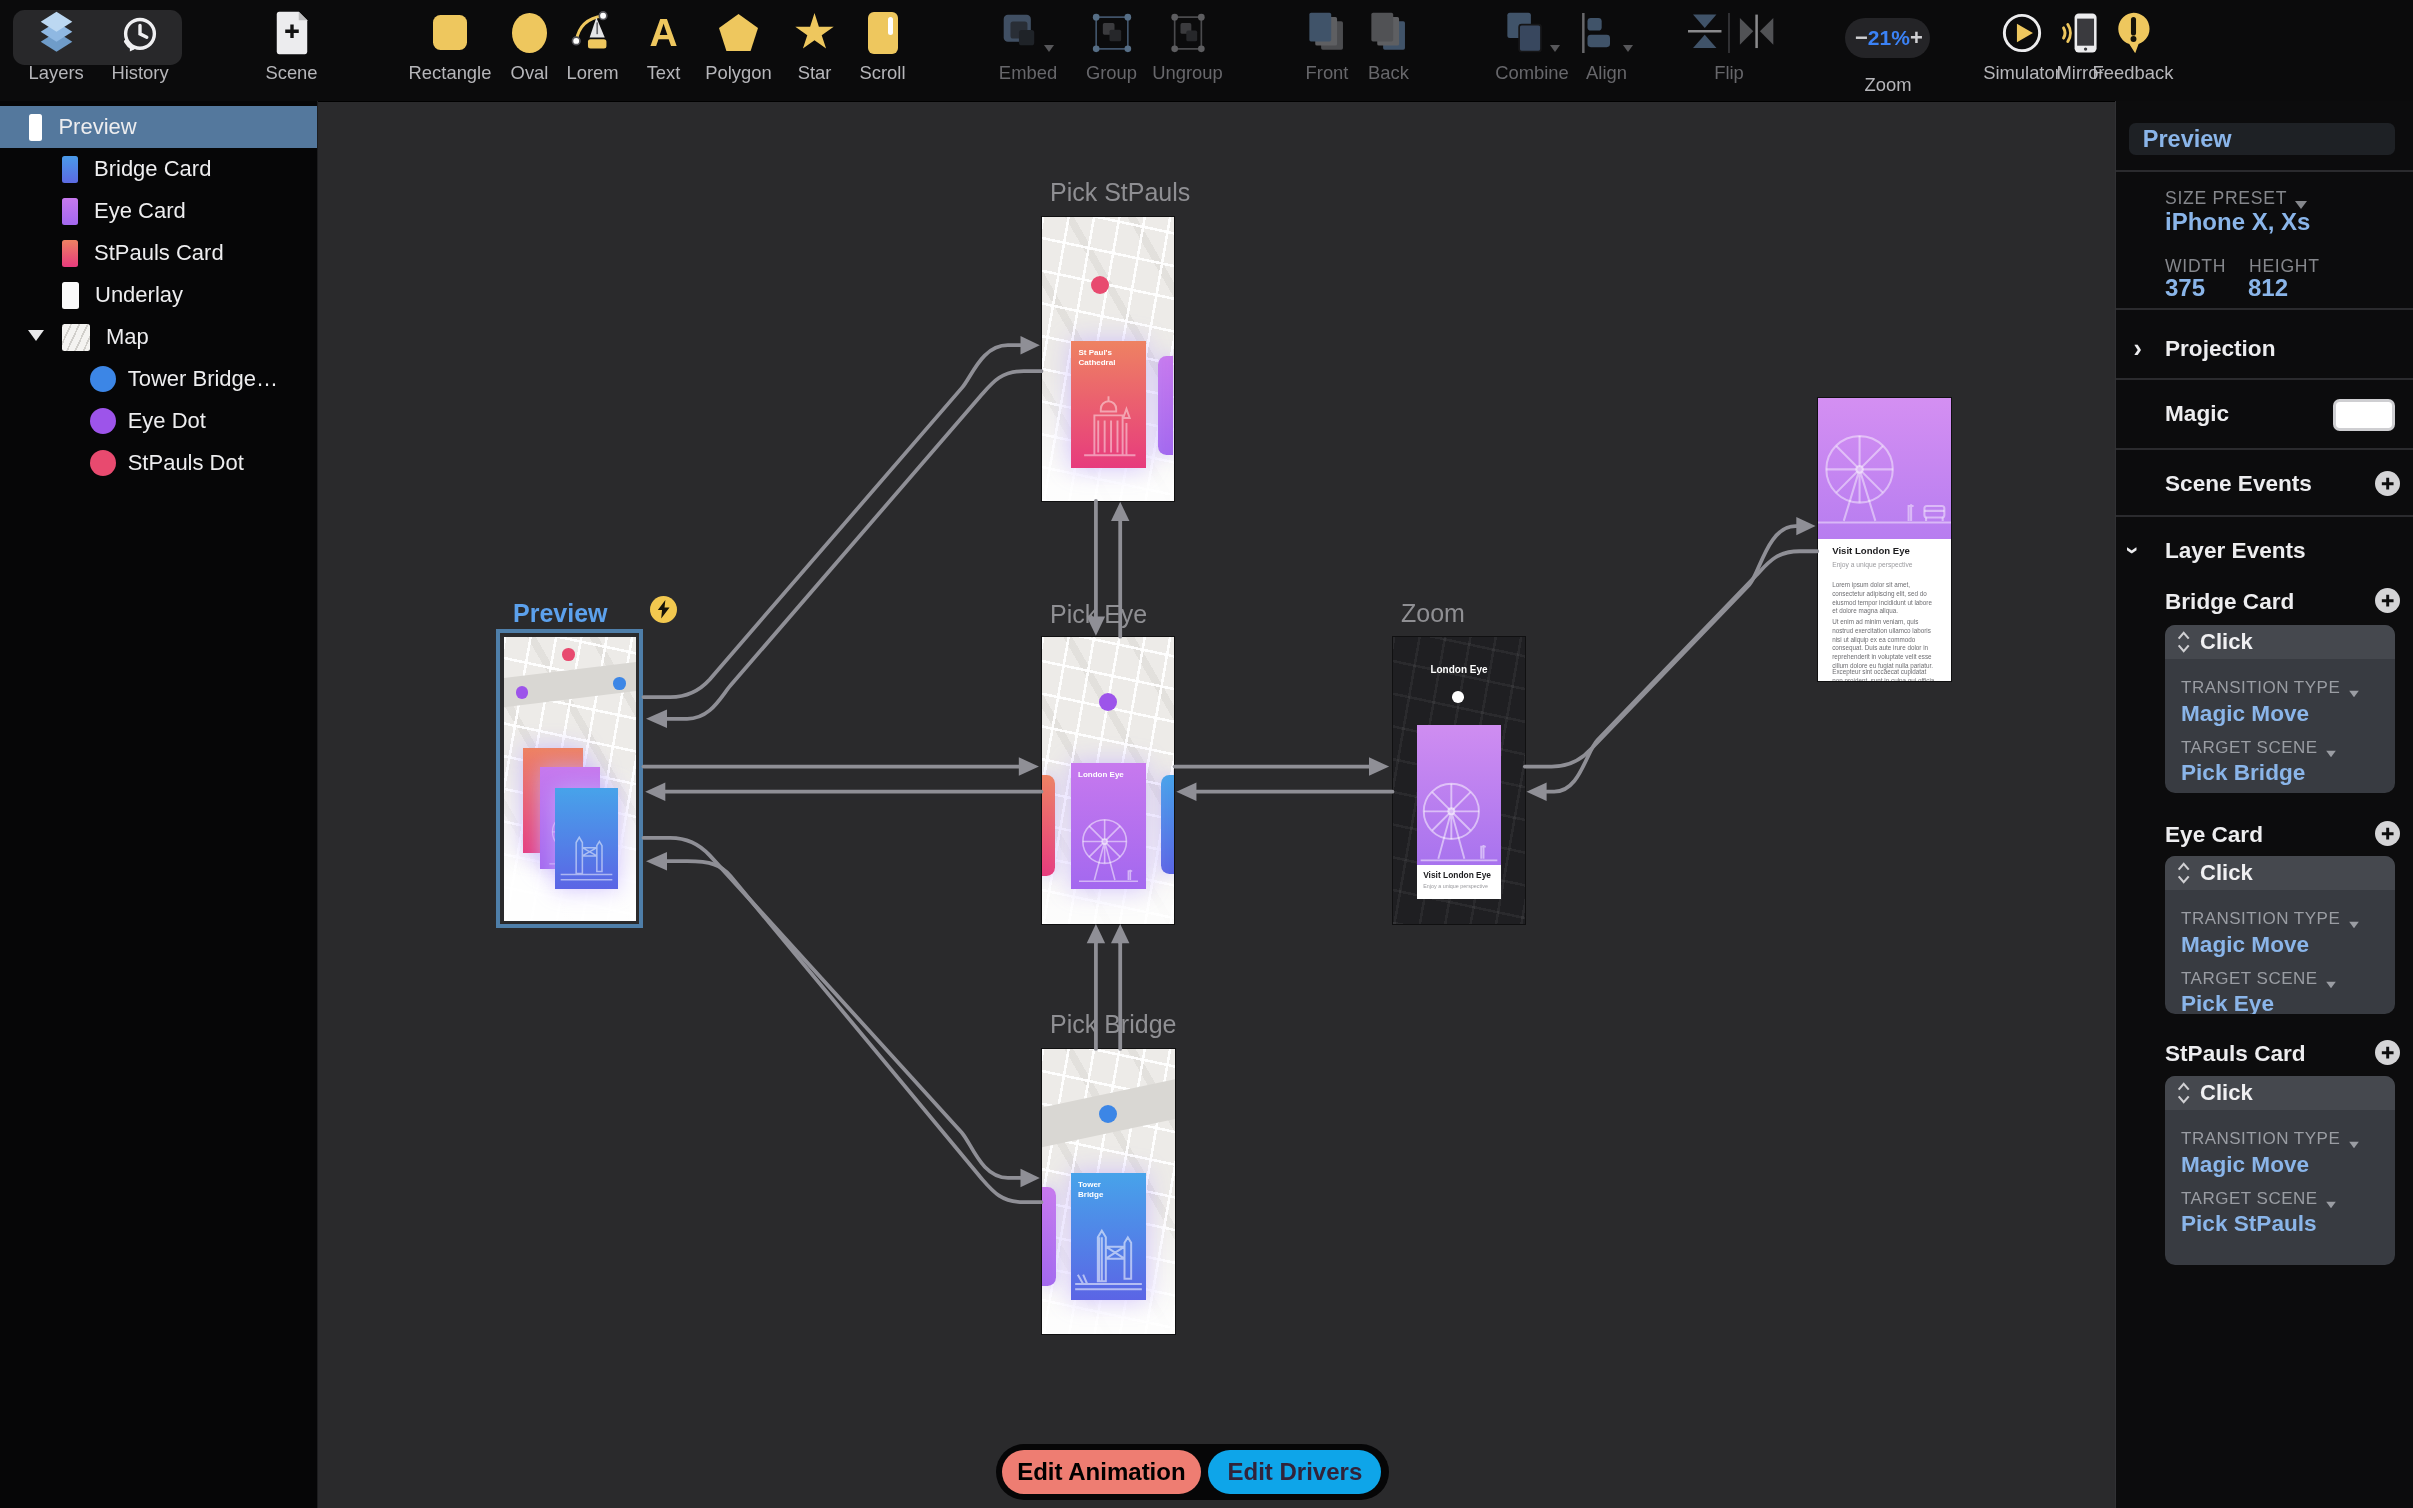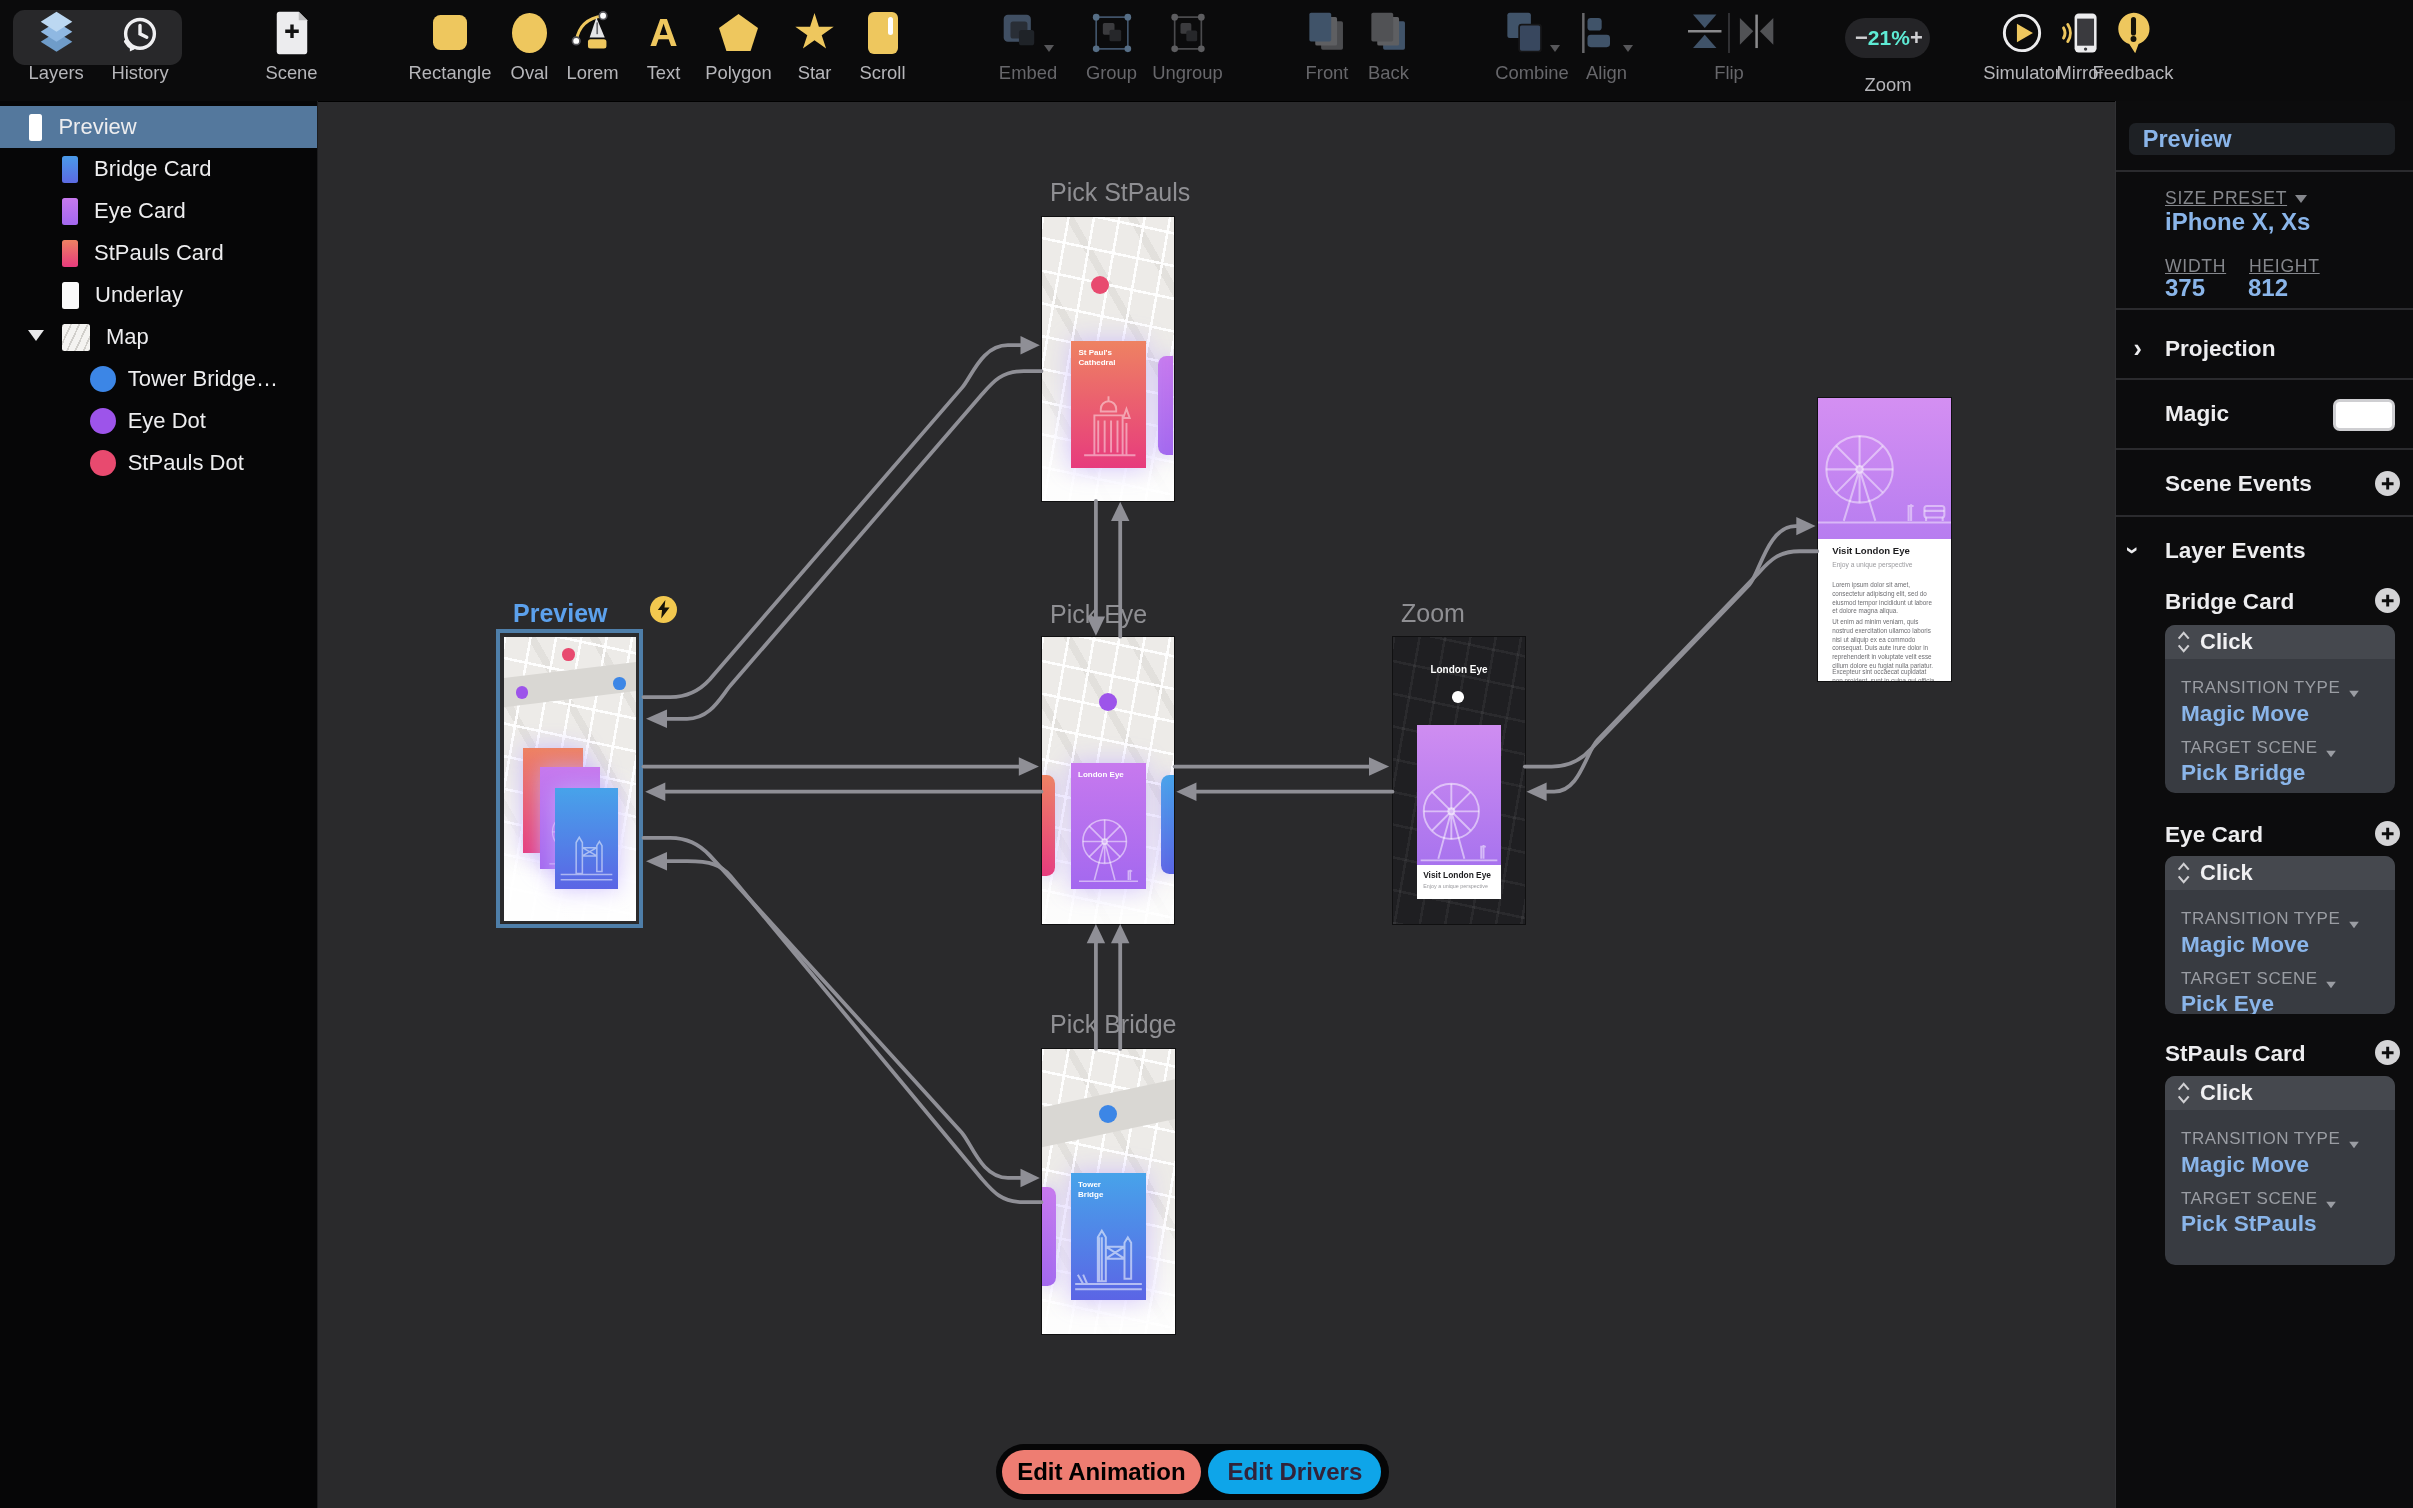--- a/index.html
+++ b/index.html
@@ -31,36 +31,36 @@
   #toolbar{left:0;top:0;width:2413px;height:101px;background:#0b0b0c;border-bottom:0.8px solid #000;z-index:10;}
   .tbi{position:absolute;top:0;height:101px;display:flex;flex-direction:column;align-items:center;justify-content:flex-start;}
   .tbi .ic{height:65px;display:flex;align-items:center;justify-content:center;}
   .tbi .lb{font-size:18.4px;color:#b6b6ba;white-space:nowrap;margin-top:-3.4px;}
   .tbi.dis .lb{color:#67676b;}
   .tbi.dis .ic{opacity:.65;}
   .seg-bg{left:13.4px;top:10px;width:169px;height:55px;background:#28282a;border-radius:11.7px;}
   .caret{width:0;height:0;border-left:5.9px solid transparent;border-right:5.9px solid transparent;border-top:7.5px solid #808084;align-self:flex-end;margin:0 0 13.4px 3.4px;}
   .zoom-pill{left:1845px;top:18.4px;width:85px;height:40px;background:#242427;border-radius:20px;display:flex;align-items:center;justify-content:space-between;padding:0 10px;box-sizing:border-box;}
   .zoom-pill .pm{color:#cfcfd2;font-size:22px;font-weight:700;line-height:1;}
-  .zoom-pill .val{color:#5eead4;font-size:21px;font-weight:600;}
+  .zoom-pill .val{color:#3b82f6;font-size:21px;font-weight:600;}
   .zoom-lb{left:1846px;top:74px;width:84px;text-align:center;font-size:18.4px;color:#b6b6ba;}
 
   
   #layers{left:0;top:101px;width:318px;height:1407px;background:#060607;z-index:10;border-right:0.8px solid #1d1d1f;box-sizing:border-box;padding-top:5px;}
   .lp-row{height:42px;display:flex;align-items:center;color:#ededef;font-size:22px;gap:16px;position:relative;}
   .lp-row.selrow{background:#54789d;}
   .th{border-radius:2.5px;flex:none;}
   .dotth{width:26px;height:26px;border-radius:50%;flex:none;}
   .disc{position:absolute;left:28px;top:14.2px;width:0;height:0;border-left:8.4px solid transparent;border-right:8.4px solid transparent;border-top:11px solid #e8e8ea;}
 
   
   #inspector{left:2115px;top:101px;width:298px;height:1407px;background:#0c0c0d;border-left:0.8px solid #313134;z-index:10;box-sizing:border-box;}
   .divider{position:absolute;left:0;width:298px;height:1.7px;background:#2b2b2e;}
   #scene-name-input{position:absolute;left:13.4px;top:22px;width:266px;height:32px;background:#1e2125;border:none;border-radius:6.7px;color:#8ab5e9;font-size:23.5px;font-weight:600;padding:0 13.4px;box-sizing:border-box;font-family:"Liberation Sans",sans-serif;}
-  .insp-label{position:absolute;font-size:17.6px;color:#85878c;letter-spacing:0.7px;display:flex;align-items:center;gap:7.5px;text-decoration:underline;}
+  .insp-label{position:absolute;font-size:17.6px;color:#85878c;letter-spacing:0.7px;display:flex;align-items:flex-end;gap:7.5px;}
   .insp-value{position:absolute;font-size:24px;color:#8ab5e9;font-weight:700;}
   .sec-title{position:absolute;font-size:22.6px;color:#ededef;font-weight:700;}
   .caret-sm{width:0;height:0;border-left:6.7px solid transparent;border-right:6.7px solid transparent;border-top:8.4px solid #85878c;display:inline-block;}
   .plus-btn{position:absolute;width:25px;height:25px;border-radius:50%;background:#d4d4d6;color:#0c0c0d;display:flex;align-items:center;justify-content:center;}
   .plus-btn svg{display:block;}
   .chev{position:absolute;color:#ededef;font-weight:700;}
   .event-card{position:absolute;left:49px;width:230px;background:#383b41;border-radius:10px;overflow:hidden;}
   .ec-hdr{height:34px;background:#45484e;display:flex;align-items:center;gap:10px;padding:0 11.7px;color:#f0f0f2;font-size:22px;font-weight:600;}
   .ec-bd{padding:8.4px 16px 0;}
   .ec-label{font-size:17px;color:#9a9da3;letter-spacing:0.5px;display:flex;align-items:flex-end;gap:7.5px;margin-top:11px;}

